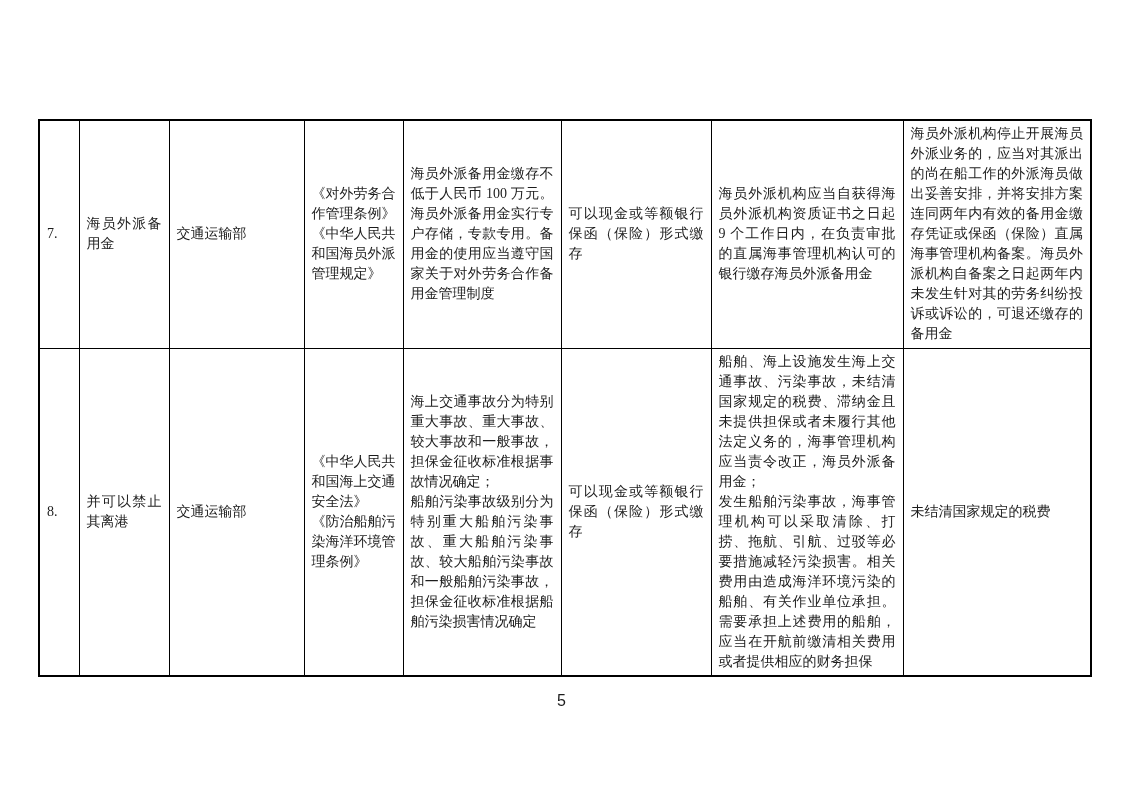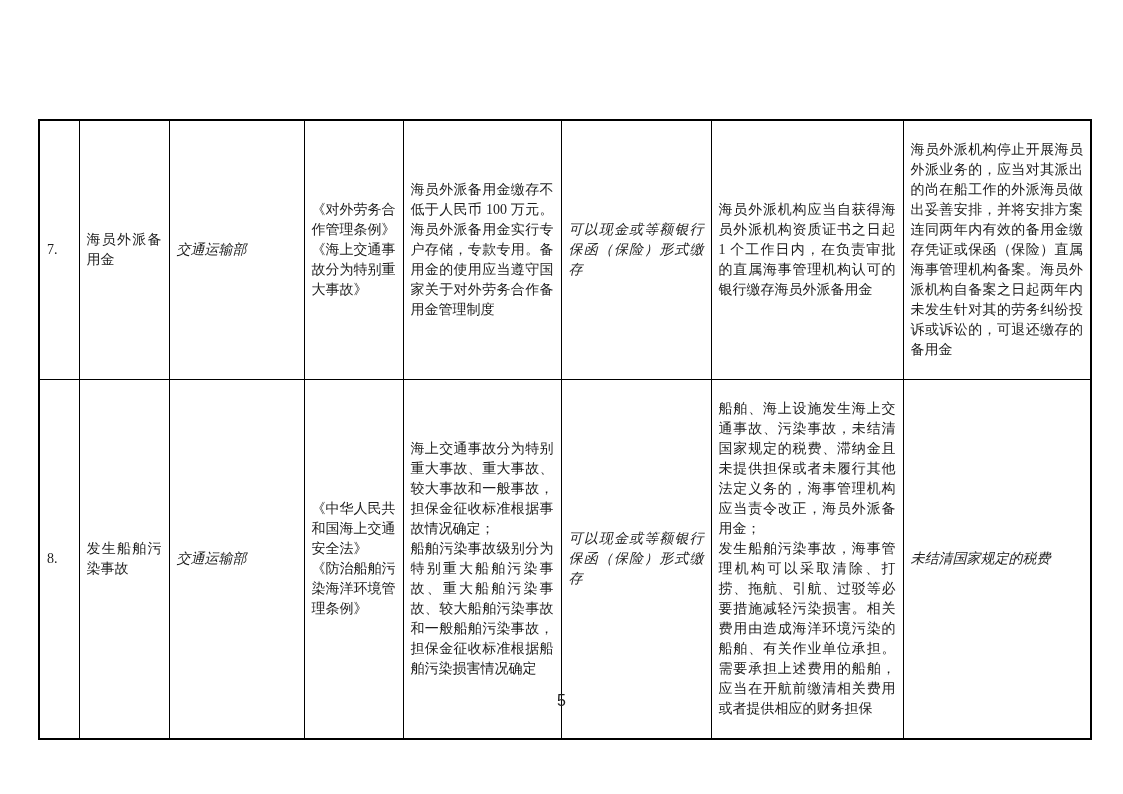--- a/index.html
+++ b/index.html
@@ -21,33 +21,33 @@
     left: 38px;
     top: 119px;
     width: 1052px;
     border-collapse: collapse;
     table-layout: fixed;
     border: 2px solid #000000;
   }
   table.doc-table td {
     border: 1px solid #000000;
     vertical-align: middle;
-    padding: 19px 7px;
+    padding: 3px 7px;
     font-size: 14px;
     line-height: 20px;
     text-align: justify;
     text-justify: inter-ideograph;
     white-space: pre-line;
     word-break: break-all;
     overflow: hidden;
     margin-left: 12px;
   }
   tr.row-7 { height: 228px; }
   tr.row-8 { height: 315px; }
-  td.ta-c { text-align: center; font-style: italic; }
+  td.ta-c { text-align: center; }
   td.cell-idx { text-align: center; padding: 3px 2px; }
   .page-number {
     position: absolute;
     left: 0;
     right: 0;
     top: 692px;
     text-align: center;
     font-family: "Liberation Sans", "DejaVu Sans", sans-serif;
     font-size: 16px;
     color: #1c1c1c;
@@ -68,29 +68,29 @@
       <col style="width:150px">
       <col style="width:192px">
       <col style="width:188px">
     </colgroup>
     <tbody>
       <tr class="row-7">
         <td class="cell-idx">7.</td>
         <td>海员外派备用金</td>
         <td class="ta-c">交通运输部</td>
         <td>《对外劳务合作管理条例》
-《海上交通事故分为特别重大事故》</td>
+《中华人民共和国海员外派管理规定》</td>
         <td>海员外派备用金缴存不低于人民币 100 万元。海员外派备用金实行专户存储，专款专用。备用金的使用应当遵守国家关于对外劳务合作备用金管理制度</td>
         <td class="ta-c">可以现金或等额银行保函（保险）形式缴存</td>
-        <td>海员外派机构应当自获得海员外派机构资质证书之日起 1 个工作日内，在负责审批的直属海事管理机构认可的银行缴存海员外派备用金</td>
+        <td>海员外派机构应当自获得海员外派机构资质证书之日起 9 个工作日内，在负责审批的直属海事管理机构认可的银行缴存海员外派备用金</td>
         <td>海员外派机构停止开展海员外派业务的，应当对其派出的尚在船工作的外派海员做出妥善安排，并将安排方案连同两年内有效的备用金缴存凭证或保函（保险）直属海事管理机构备案。海员外派机构自备案之日起两年内未发生针对其的劳务纠纷投诉或诉讼的，可退还缴存的备用金</td>
       </tr>
       <tr class="row-8">
         <td class="cell-idx">8.</td>
-        <td>发生船舶污染事故</td>
+        <td>并可以禁止其离港</td>
         <td class="ta-c">交通运输部</td>
         <td>《中华人民共和国海上交通安全法》
 《防治船舶污染海洋环境管理条例》</td>
         <td>海上交通事故分为特别重大事故、重大事故、较大事故和一般事故，担保金征收标准根据事故情况确定；
 船舶污染事故级别分为特别重大船舶污染事故、重大船舶污染事故、较大船舶污染事故和一般船舶污染事故，担保金征收标准根据船舶污染损害情况确定</td>
         <td class="ta-c">可以现金或等额银行保函（保险）形式缴存</td>
         <td>船舶、海上设施发生海上交通事故、污染事故，未结清国家规定的税费、滞纳金且未提供担保或者未履行其他法定义务的，海事管理机构应当责令改正，海员外派备用金；
 发生船舶污染事故，海事管理机构可以采取清除、打捞、拖航、引航、过驳等必要措施减轻污染损害。相关费用由造成海洋环境污染的船舶、有关作业单位承担。需要承担上述费用的船舶，应当在开航前缴清相关费用或者提供相应的财务担保</td>
         <td class="ta-c">未结清国家规定的税费</td>
       </tr>

